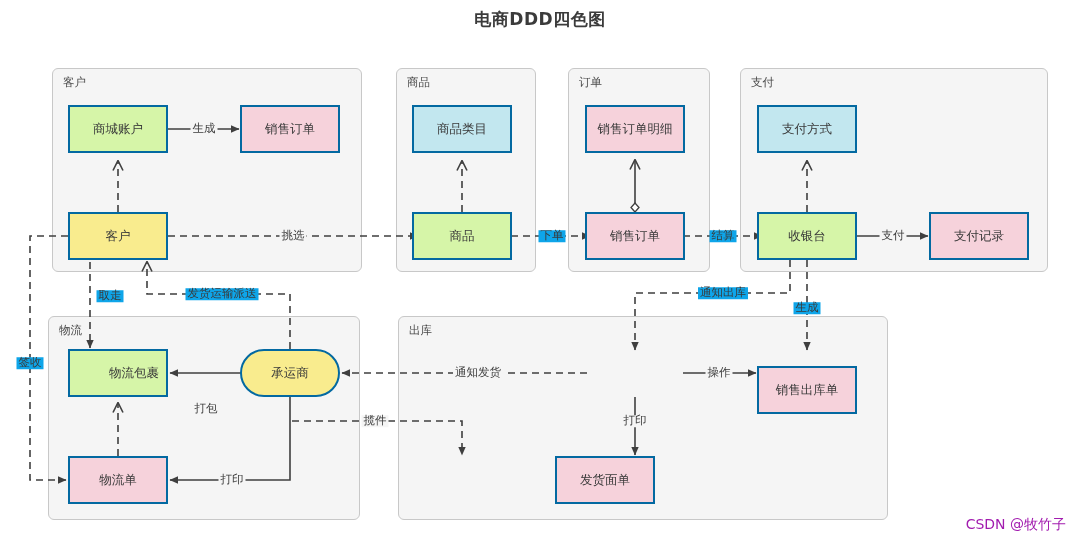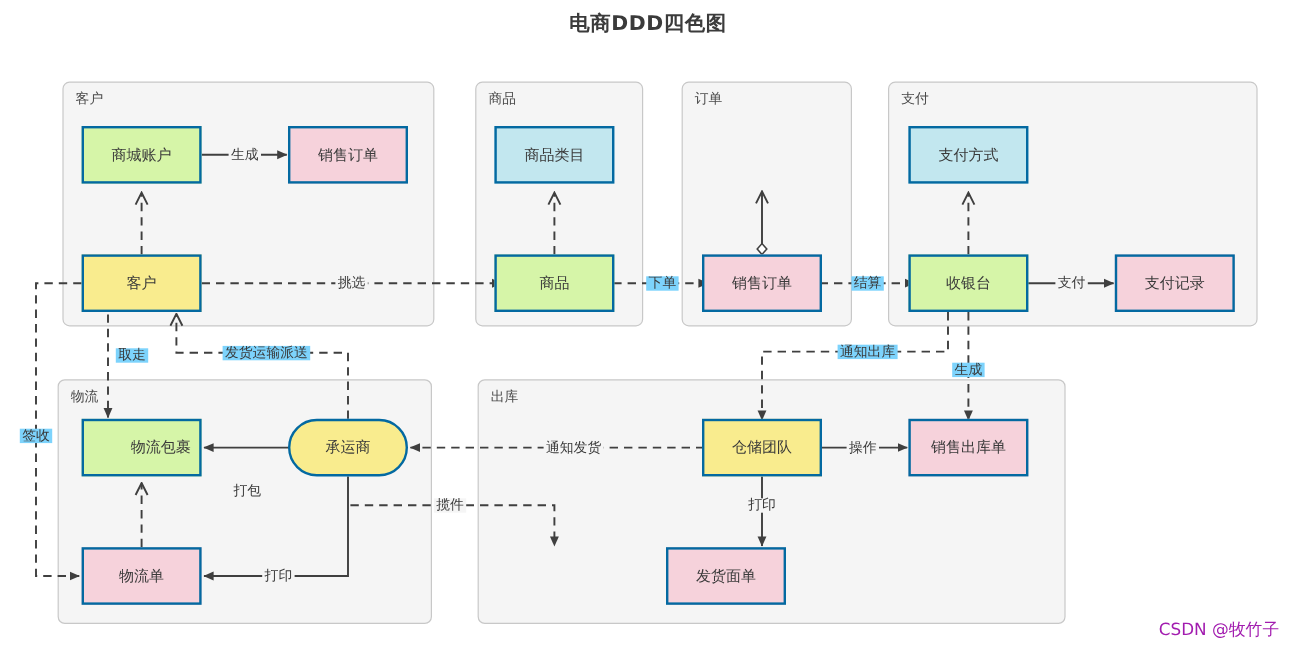--- a/index.html
+++ b/index.html
@@ -45,21 +45,21 @@
   }
   .n-green{background:#d6f5a8;}
   .n-pink{background:#f6d2db;}
   .n-yellow{background:#f9ec8e;}
   .n-blue{background:#c2e7ef;}
 
   .edge-label{
     position:absolute;
     font-size:11.5px;
     color:#3a3a3a;
-    background:#7dd3fc;
+    background:#0ea5e9;
     padding:0 2px;
     white-space:nowrap;
     transform:translate(-50%,-50%);
     line-height:1;
   }
   .edge-label.on-group{background:#f5f5f5;}
 
   #watermark{
     position:absolute;right:14px;bottom:8px;
     font-size:14px;color:#a21caf;
@@ -159,38 +159,38 @@
   <div class="node n-green" style="left:68px;top:105px;width:100px;height:48px;">商城账户</div>
 
   <div class="node n-pink" style="left:240px;top:105px;width:100px;height:48px;">销售订单</div>
 
   <div class="node n-yellow" style="left:68px;top:212px;width:100px;height:48px;">客户</div>
 
   <div class="node n-blue" style="left:412px;top:105px;width:100px;height:48px;">商品类目</div>
 
   <div class="node n-green" style="left:412px;top:212px;width:100px;height:48px;">商品</div>
 
+  <div class="node n-pink" style="left:585px;top:105px;width:100px;height:48px;">销售订单明细</div>
 
   <div class="node n-pink" style="left:585px;top:212px;width:100px;height:48px;">销售订单</div>
 
   <div class="node n-blue" style="left:757px;top:105px;width:100px;height:48px;">支付方式</div>
 
   <div class="node n-green" style="left:757px;top:212px;width:100px;height:48px;">收银台</div>
 
   <div class="node n-pink" style="left:929px;top:212px;width:100px;height:48px;">支付记录</div>
 
   <div class="node n-green" style="left:68px;top:349px;width:100px;height:48px;padding-left:32px;">物流包裹</div>
 
   <div class="node n-yellow" style="left:240px;top:349px;width:100px;height:48px;border-radius:24px;">承运商</div>
 
   <div class="node n-pink" style="left:68px;top:456px;width:100px;height:48px;">物流单</div>
 
-  <div class="node n-yellow" style="left:585px;top:349px;width:100px;height:48px;">仓储团队</div>
-
-  <div class="node n-pink" style="left:757px;top:349px;width:100px;height:48px;">销售出库单</div>
+
+  <div class="node n-pink" style="left:757px;top:366px;width:100px;height:48px;">销售出库单</div>
 
 
   <div class="node n-pink" style="left:555px;top:456px;width:100px;height:48px;">发货面单</div>
 
   <div class="edge-label on-group" style="left:204px;top:129px;">生成</div>
 
   <div class="edge-label on-group" style="left:293px;top:236px;">挑选</div>
 
   <div class="edge-label" style="left:552px;top:236px;">下单</div>
 

